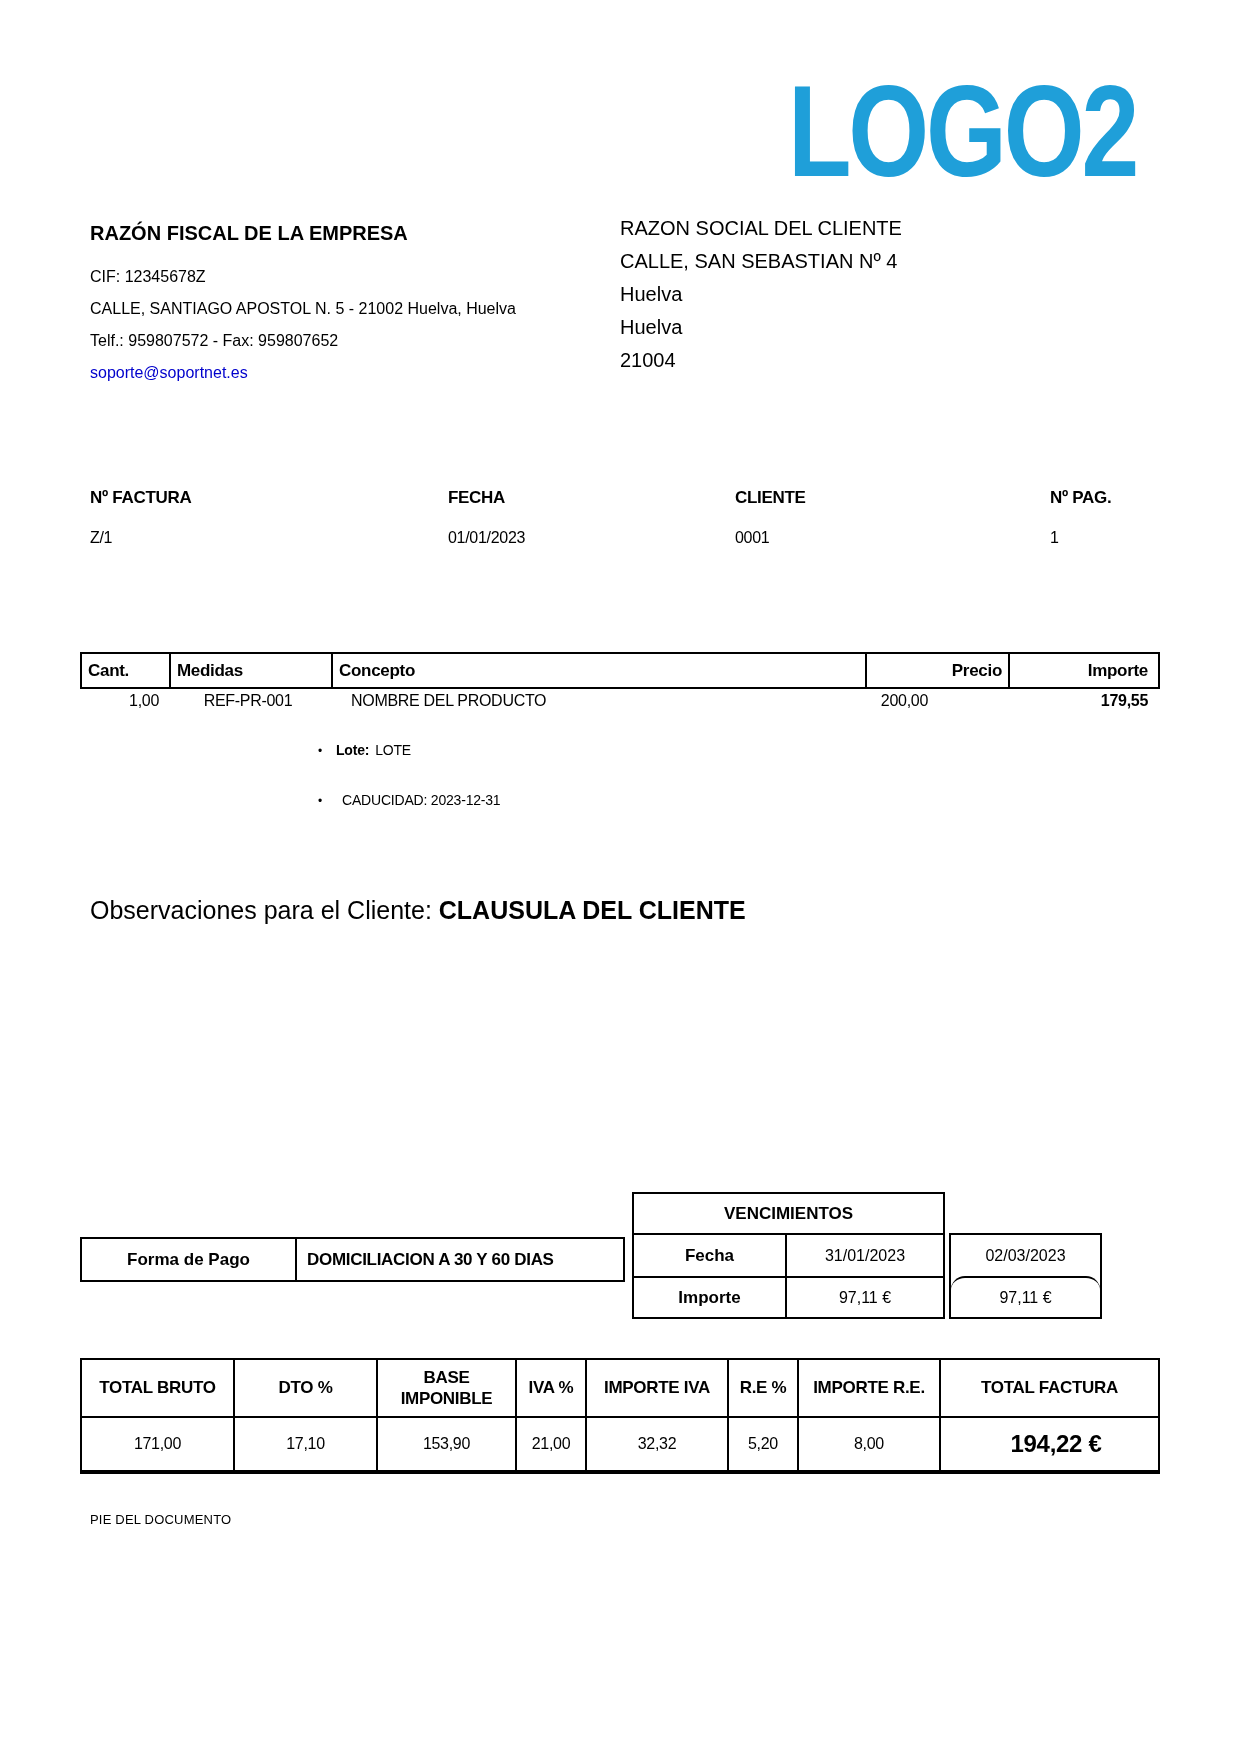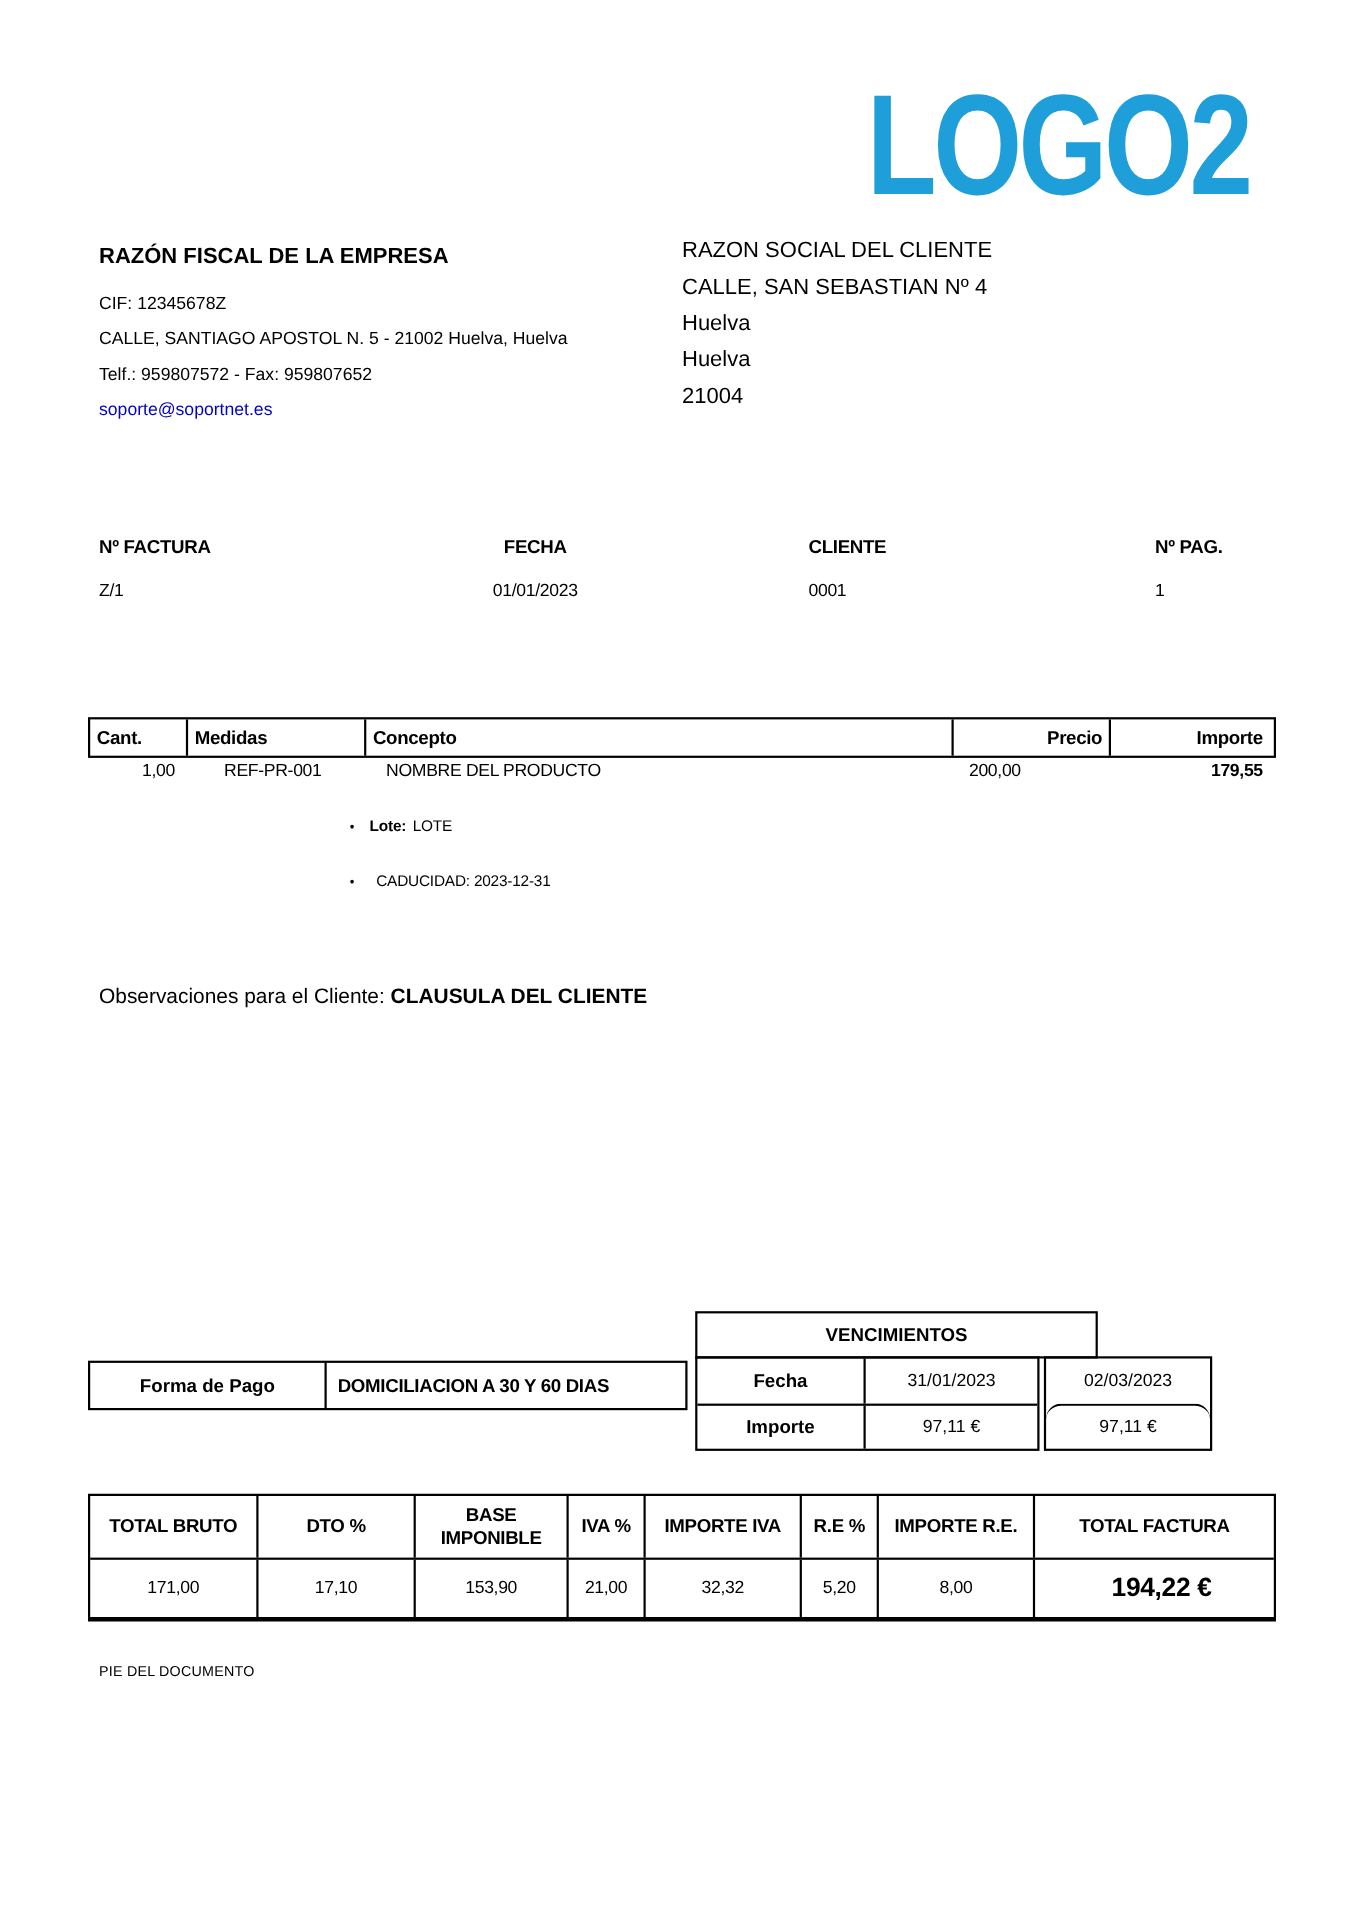--- a/index.html
+++ b/index.html
@@ -22,21 +22,21 @@
 
   
   .company { position:absolute; left:90px; top:222px; width:480px; }
   .company .name { font-size:20px; font-weight:bold; margin-bottom:16px; }
   .company .line { font-size:16px; line-height:32px; }
   .company .email { color:#0000CC; }
   .client { position:absolute; left:620px; top:212px; width:480px; font-size:20px; line-height:33px; }
 
   
   .meta-col { position:absolute; top:488px; }
-  .meta-col .lbl { font-size:17px; font-weight:bold; letter-spacing:-0.3px;text-align:center; }
+  .meta-col .lbl { font-size:17px; font-weight:bold; letter-spacing:-0.3px; }
   .meta-col .val { font-size:16px; letter-spacing:-0.3px; margin-top:21px; }
 
   
   .items-header {
     position:absolute; left:80px; top:612px; width:1080px; height:37px;
     display:flex; border:2px solid #000;margin-top:40px;
   }
   .items-header .cell {
     display:flex; align-items:center; font-size:17px; font-weight:bold;
     letter-spacing:-0.3px; padding:0 6px;
@@ -59,38 +59,38 @@
   .item-row .rimp { width:146px; text-align:right; padding-right:4px; font-weight:bold; }
 
   .item-detail {
     position:absolute; left:318px; font-size:14px; letter-spacing:-0.2px;
     display:flex; gap:6px; align-items:baseline;
   }
   .item-detail .bullet { font-size:12px; margin-right:8px; }
   .item-detail .b { font-weight:bold; }
 
   
-  .obs { position:absolute; left:90px; top:896px; font-size:19px; }
+  .obs { position:absolute; left:90px; top:896px; font-size:25px; }
   .obs .b { font-weight:bold; }
 
   
   .pay-table { position:absolute; left:80px; top:1237px; width:545px; border:2px solid #000; }
   .pay-row { display:flex; height:41px; }
   .pay-row + .pay-row { border-top:2px solid #000; }
   .pay-row .plbl {
     width:215px; border-right:2px solid #000; display:flex; align-items:center;
     justify-content:center; font-size:17px; font-weight:bold;
   }
   .pay-row .pval {
     flex:1; display:flex; align-items:center; padding-left:10px;
     font-size:17px; font-weight:bold; letter-spacing:-0.3px;
   }
 
   .venc-title {
-    position:absolute; left:632px; top:1192px; width:366px; height:43px;
+    position:absolute; left:632px; top:1192px; width:313px; height:43px;
     border:2px solid #000; display:flex; align-items:center; justify-content:center;
     font-size:17px; font-weight:bold;
   }
   .venc-main {
     position:absolute; left:632px; top:1233px; width:313px;
     border:2px solid #000;
   }
   .venc-row { display:flex; height:41px; }
   .venc-row + .venc-row { border-top:2px solid #000; }
   .venc-row .vlbl {

